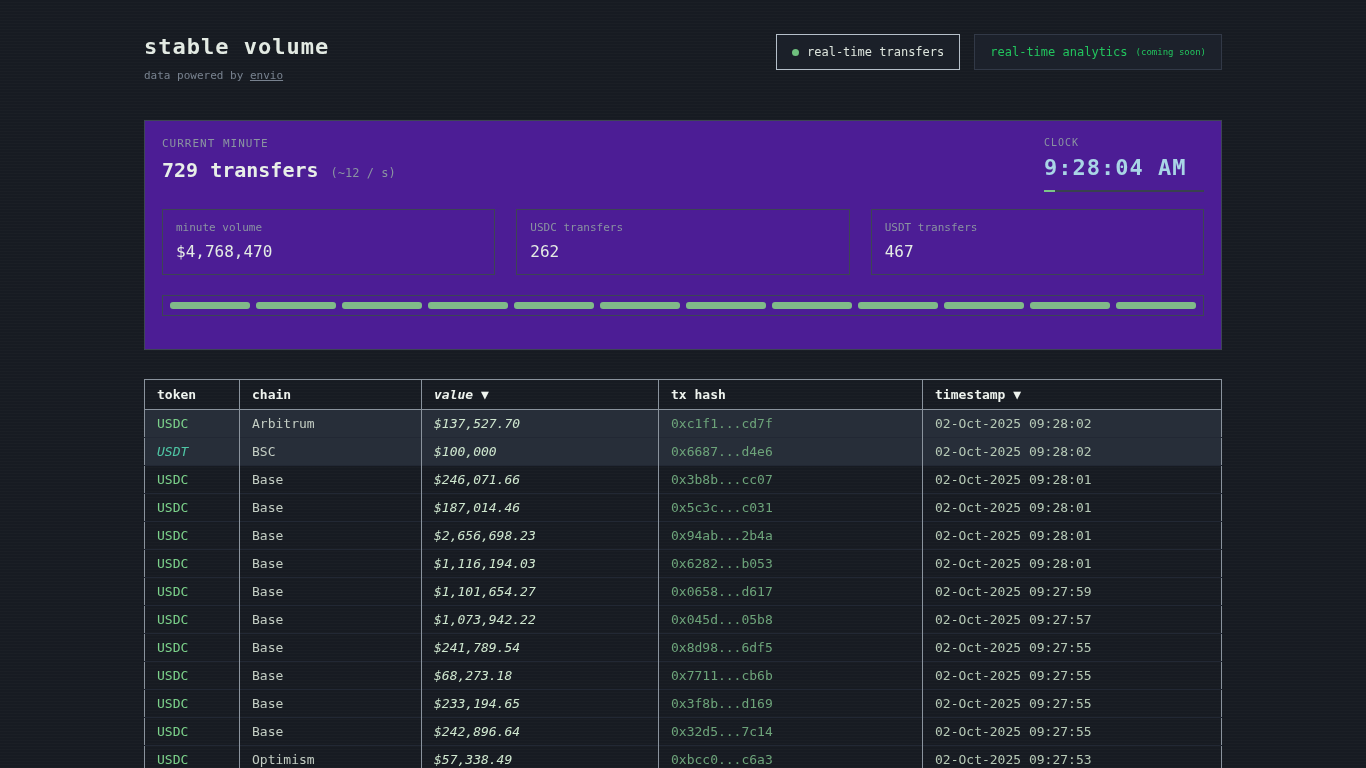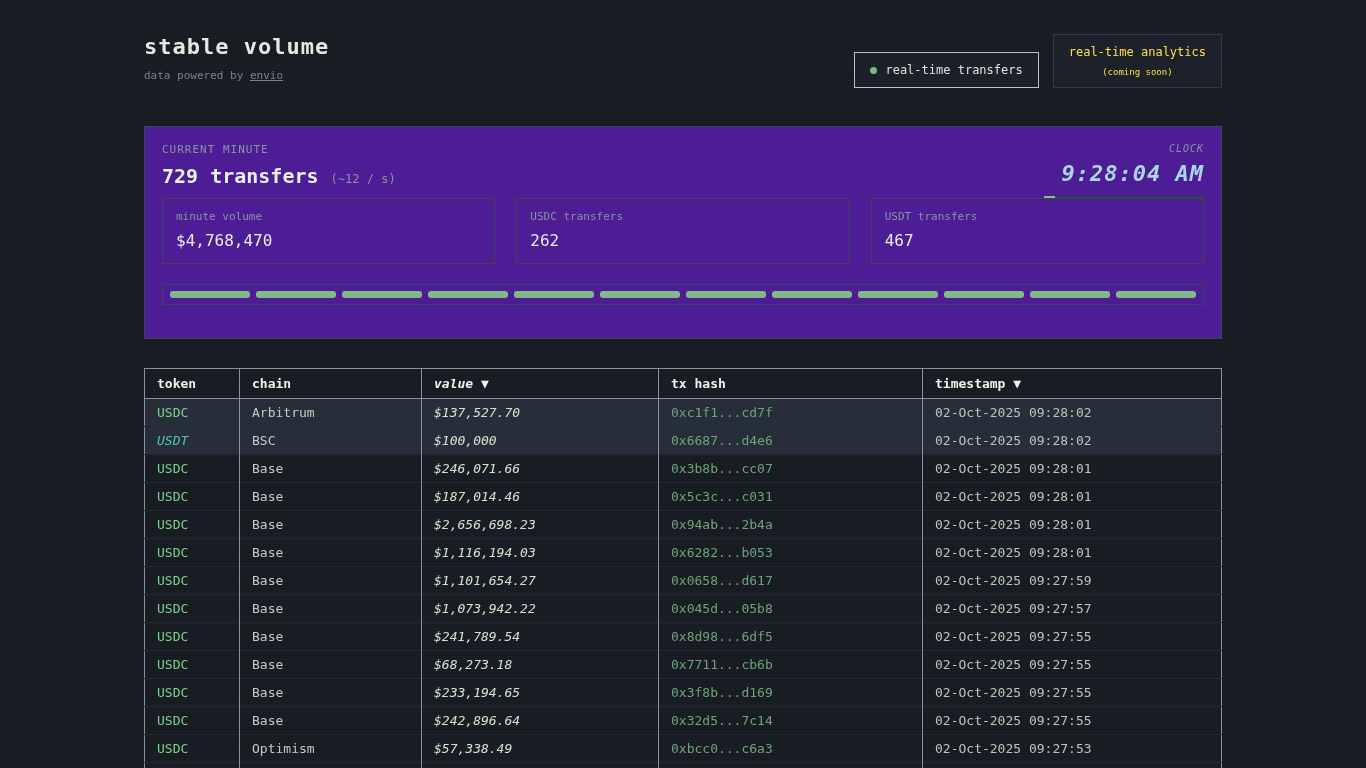--- a/index.html
+++ b/index.html
@@ -14,36 +14,36 @@
 
   
   .header { display: flex; justify-content: space-between; align-items: flex-start; }
   .title { font-size: 22px; font-weight: bold; color: #e3eae3; letter-spacing: 1px; }
   .subtitle { margin-top: 10px; font-size: 11px; color: #78828f; }
   .subtitle a { color: #78828f; text-decoration: underline; cursor: pointer; }
   .tabs { display: flex; gap: 14px; align-items: flex-end; }
   .tab { font-size: 12px; padding: 10px 15px; border: 1px solid; display: flex; align-items: center; gap: 8px; cursor: pointer; white-space: nowrap; }
   .tab.active { border-color: #b6c0ca; color: #dde5dd; background: #1b2029; }
   .dot { width: 7px; height: 7px; border-radius: 50%; background: #6fc07e; display: inline-block; }
-  .tab.disabled { border-color: #323947; color: #fde047; background: #1c212b; flex-direction: column; }
+  .tab.disabled { border-color: #323947; color: #22c55e; background: #1c212b; }
   .tab.disabled .badge { font-size: 9px; letter-spacing: 0; }
 
   
   .panel { margin-top: 38px; border: 1px solid #3d4554; background: #4c1d95; padding: 16px 17px 33px; }
   .panel-top { display: flex; justify-content: space-between; align-items: flex-start; }
   .section-label { font-size: 11px; color: #8a94a1; letter-spacing: 1px; }
   .big-count { font-size: 20px; font-weight: bold; margin-top: 8px; color: #e8efe8; }
   .rate { font-size: 12px; color: #8a94a1; font-weight: normal; }
-  .clock-wrap { text-align: right; font-style: italic; }
+  .clock-wrap { text-align: left; }
   .clock-label { font-size: 10px; color: #8a94a1; letter-spacing: 1px; }
   .clock-time { font-size: 22px; font-weight: bold; color: #a9d5e6; margin-top: 7px; letter-spacing: 1px; }
   .clock-bar { margin-top: 10px; height: 2px; background: #39414f; width: 160px; margin-left: auto; }
   .clock-bar-fill { height: 100%; background: #7cc489; }
 
-  .cards { display: flex; gap: 21px; }
+  .cards { display: flex; gap: 21px; margin-top: 17px; }
   .card { flex: 1; border: 1px solid #3d4554; padding: 11px 13px 13px; background: transparent; }
   .card-label { font-size: 11px; color: #8a94a1; }
   .card-value { font-size: 16px; color: #e4ece4; margin-top: 8px; }
 
   .segments { margin-top: 20px; border: 1px solid #3d4554; padding: 6px 7px; display: flex; gap: 6px; }
   .segment { flex: 1; height: 7px; background: #80ba89; border-radius: 3px; }
 
   
   table { width: 100%; border-collapse: collapse; margin-top: 29px; border: 1px solid #8a939d; background: transparent; }
   th, td { text-align: left; border-right: 1px solid #8a939d; }

